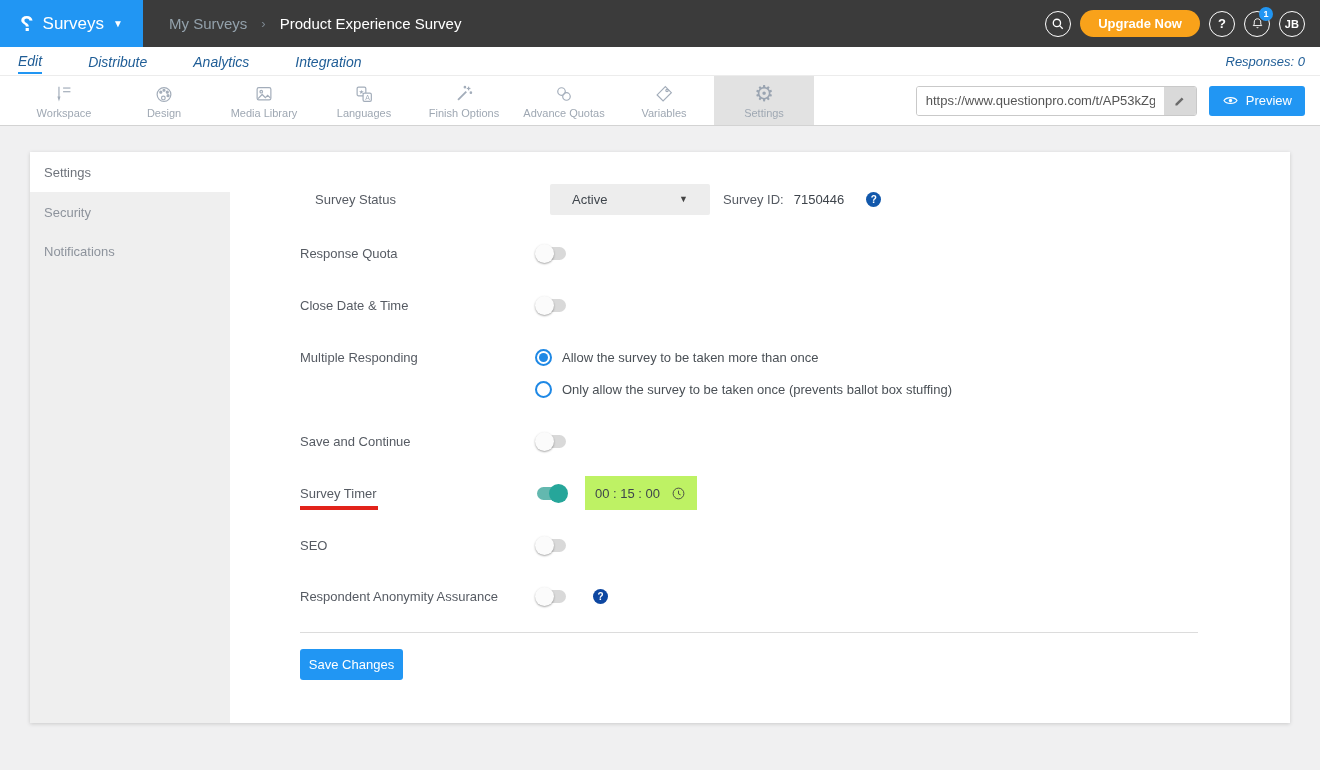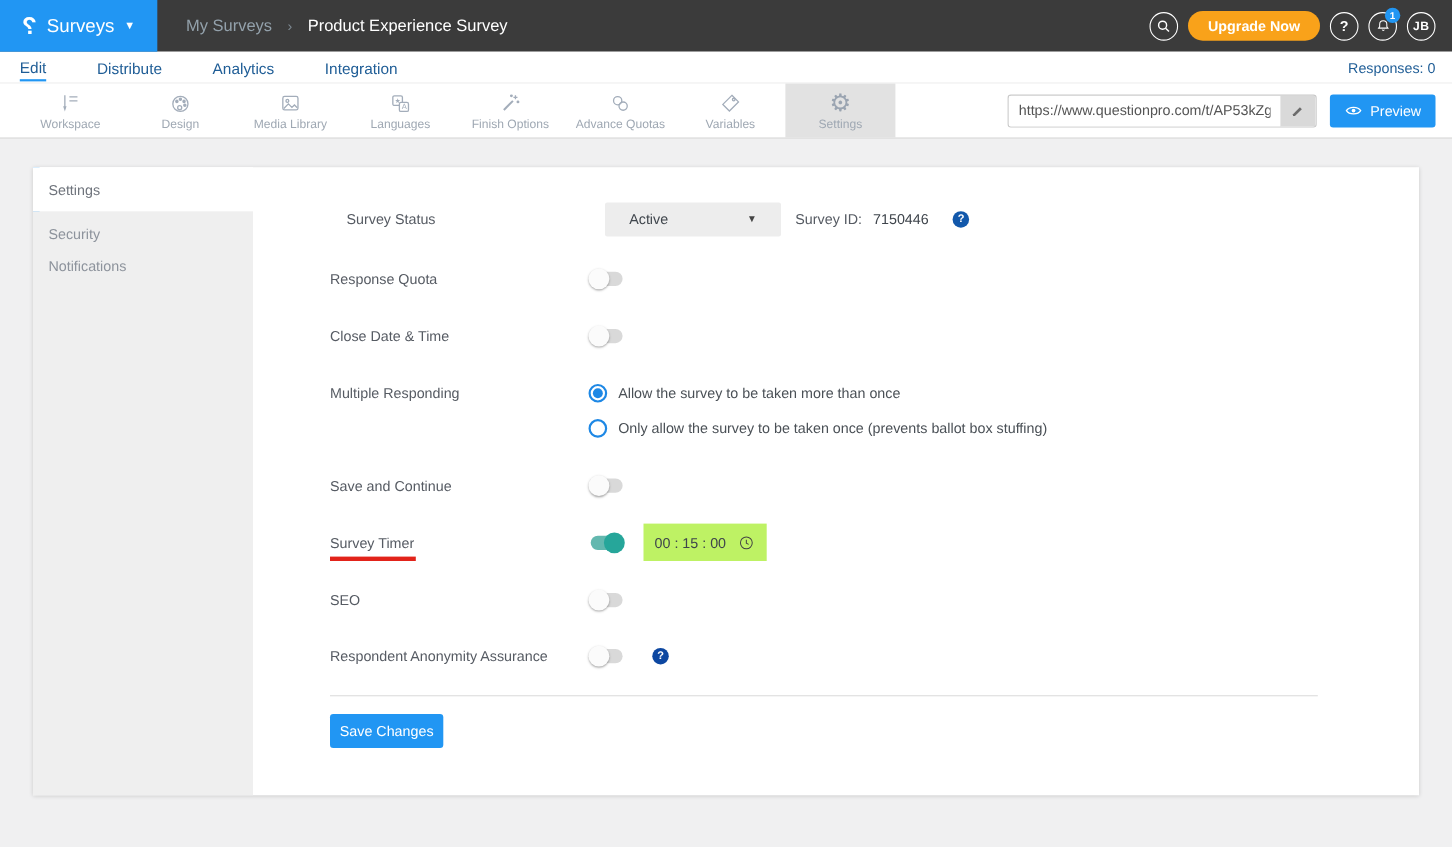--- a/index.html
+++ b/index.html
@@ -22,21 +22,21 @@
   .crumb-parent { color:#93a1ab; cursor:pointer; }
   .crumb-sep { color:#7d8891; font-size:13px; }
   .crumb-current { color:#ffffff; }
   .top-right { margin-left:auto; display:flex; align-items:center; gap:9px; padding-right:15px; }
   .circle-btn { width:26px; height:26px; border:1.5px solid #fff; border-radius:50%; display:flex; align-items:center; justify-content:center; cursor:pointer; position:relative; color:#fff; font-weight:bold; font-size:13px; }
   .upgrade-btn { height:27px; padding:0 18px; background:#f9a21a; border:none; border-radius:14px; color:#fff; font-weight:bold; font-size:13px; cursor:pointer; font-family:inherit;text-align:center; }
   .badge { position:absolute; top:-5px; right:-4px; min-width:14px; height:14px; border-radius:7px; background:#2196f3; color:#fff; font-size:9px; font-weight:bold; display:flex; align-items:center; justify-content:center; padding:0 3px; }
   .avatar-initials { font-size:11px; letter-spacing:.3px; }
 
   
-  .nav-row { height:29px; background:#fff; display:flex; align-items:center; padding:0 15px 0 18px; border-bottom:1px solid #ececec; }
+  .nav-row { height:29px; background:#fff; display:flex; align-items:center; padding:0 15px 0 18px; border-bottom:1px solid #ececec;font-style:italic; }
   .nav-tab { font-size:14px; color:#1f5d96; margin-right:46px; cursor:pointer; padding:4px 0 3px; }
   .nav-tab.active { border-bottom:2px solid #2196f3; }
   .responses { margin-left:auto; font-size:13px; color:#1f5d96; }
 
   
   .toolbar { height:50px; background:#fff; border-bottom:1px solid #d3d3d3; display:flex; align-items:stretch; padding-left:14px; }
   .tb-item { width:100px; display:flex; flex-direction:column; align-items:center; justify-content:center; gap:2px; cursor:pointer; }
   .tb-item.active { background:#e2e2e2; }
   .tb-icon { height:23px; display:flex; align-items:center; justify-content:center; color:#a3adba; }
   .tb-icon svg { stroke:#a3adba; fill:none; stroke-width:1.3; }
@@ -48,21 +48,21 @@
   .url-edit { width:32px; background:#d9d9d9; border:none; display:flex; align-items:center; justify-content:center; cursor:pointer; }
   .preview-btn { height:30px; padding:0 13px; background:#2196f3; border:none; border-radius:3px; color:#fff; font-size:13px; display:flex; align-items:center; gap:7px; cursor:pointer; font-family:inherit;justify-content:center; }
 
   
   .card { position:absolute; left:30px; top:152px; width:1260px; height:571px; background:#fff; box-shadow:0 1px 4px rgba(0,0,0,.16); }
   .side-active-bar { position:absolute; left:0; top:0; width:6px; height:40px; background:#2196f3; }
   .side-item { position:absolute; left:0; width:200px; height:40px; display:flex; align-items:center; padding-left:14px; font-size:13px; cursor:pointer; }
   .side-item.active { top:0; background:#fff; color:#6f747c; }
   .side-gray { position:absolute; left:0; top:40px; width:200px; bottom:0; background:#efefef; }
   .side-item.i1 { top:40px; color:#8d939c; }
-  .side-item.i2 { top:69px; color:#8d939c; }
+  .side-item.i2 { top:79px; color:#8d939c; }
 
   
   .frow { position:absolute; left:270px; display:flex; align-items:center; }
   .flabel { width:235px; font-size:13px; color:#565b63; }
   .dropdown { width:160px; height:31px; background:#ededed; border-radius:2px; display:flex; align-items:center; padding:0 22px; font-size:13px; color:#3f454c; cursor:pointer; }
   .dd-caret { margin-left:auto; font-size:9px; color:#444; }
   .dd-caret::after { content:"▼"; }
   .sid-label { margin-left:13px; font-size:13px; color:#565b63; }
   .sid-value { margin-left:10px; font-size:13px; color:#3f454c; }
   .help { width:15px; height:15px; border-radius:50%; background:#1258ab; color:#fff; font-size:10px; font-weight:bold; display:inline-flex; align-items:center; justify-content:center; cursor:pointer; }

